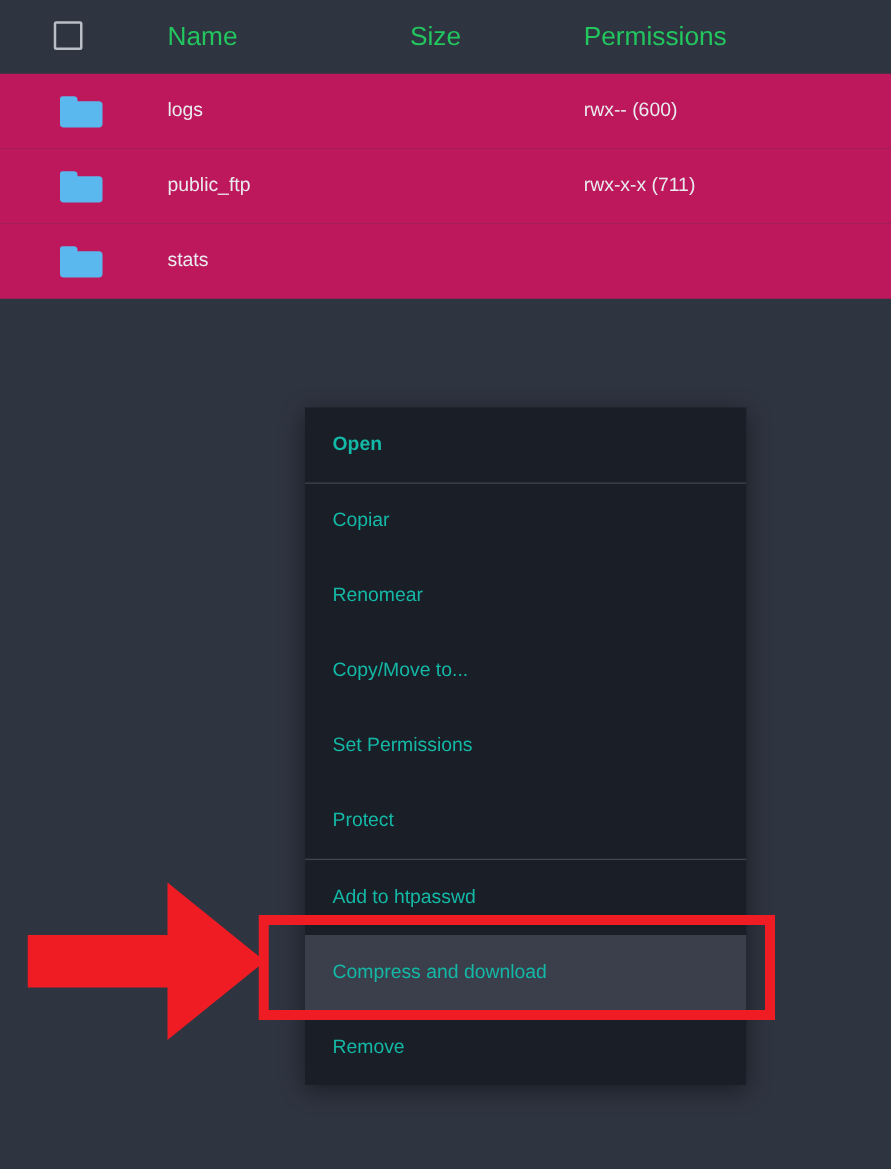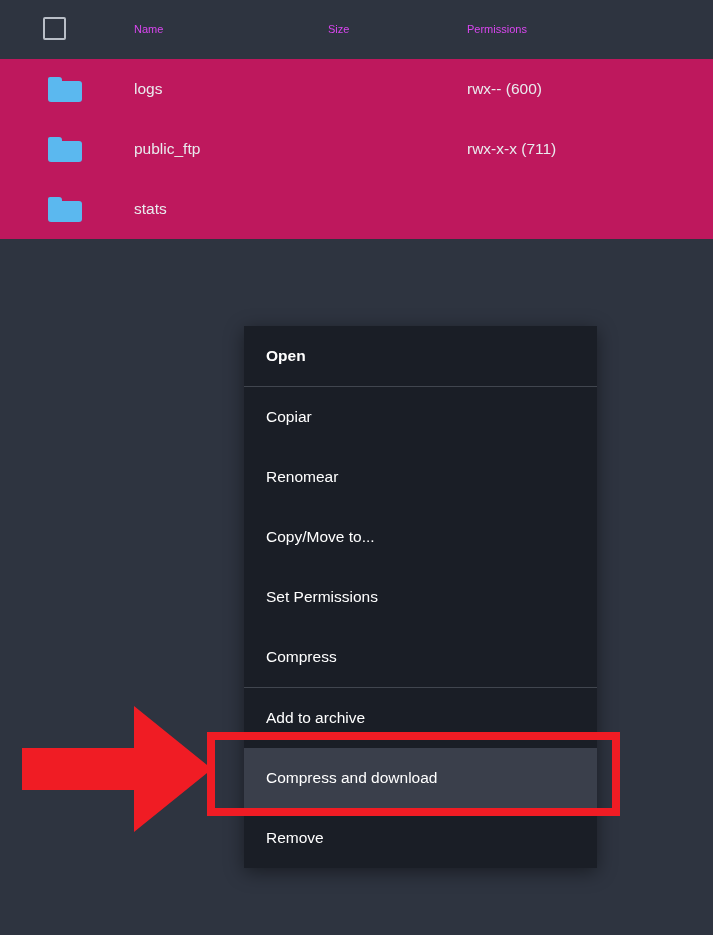--- a/index.html
+++ b/index.html
@@ -27,22 +27,22 @@
   .table-header {
     height: 59px;
     background: #2e3440;
     position: relative;
   }
   .th {
     position: absolute;
     top: 0;
     height: 59px;
     line-height: 59px;
-    font-size: 11px;
-    color: #d946ef;
+    font-size: 21px;
+    color: #22c55e;
     white-space: nowrap;
   }
   .th-name { left: 134px; }
   .th-size { left: 328px; }
   .th-perms { left: 467px; }
 
   .select-all-checkbox {
     position: absolute;
     left: 43px;
     top: 17px;
@@ -115,21 +115,21 @@
     background: #1a1e26;
     box-shadow: 0 4px 18px rgba(0,0,0,0.45);
     z-index: 40;
   }
   .menu-item {
     position: relative;
     height: 60px;
     line-height: 60px;
     padding-left: 22px;
     font-size: 15.5px;
-    color: #ffffff;
+    color: #14b8a6;
     white-space: nowrap;
     cursor: pointer;
     box-sizing: border-box;
   }
   .menu-item.bold { font-weight: bold; }
   .menu-item.highlighted { background: #3a3f4b; }
   .menu-separator {
     height: 1px;
     background: #41464f;
     margin: 0;
@@ -204,23 +204,23 @@
 
 </div>
 
 <div class="context-menu">
   <div class="menu-item bold">Open</div>
   <div class="menu-separator"></div>
   <div class="menu-item">Copiar</div>
   <div class="menu-item">Renomear</div>
   <div class="menu-item">Copy/Move to...</div>
   <div class="menu-item">Set Permissions</div>
-  <div class="menu-item">Compress</div>
+  <div class="menu-item">Protect</div>
   <div class="menu-separator"></div>
-  <div class="menu-item">Add to archive</div>
+  <div class="menu-item">Add to htpasswd</div>
   <div class="menu-item highlighted">Compress and download</div>
   <div class="menu-item">Remove</div>
 </div>
 
 <div class="annot-rect"></div>
 
 <svg class="annot-arrow" viewBox="0 0 190 126">
   <path d="M0 42 L112 42 L112 0 L190 63 L112 126 L112 84 L0 84 Z" fill="#f01c24"></path>
 </svg>
 

